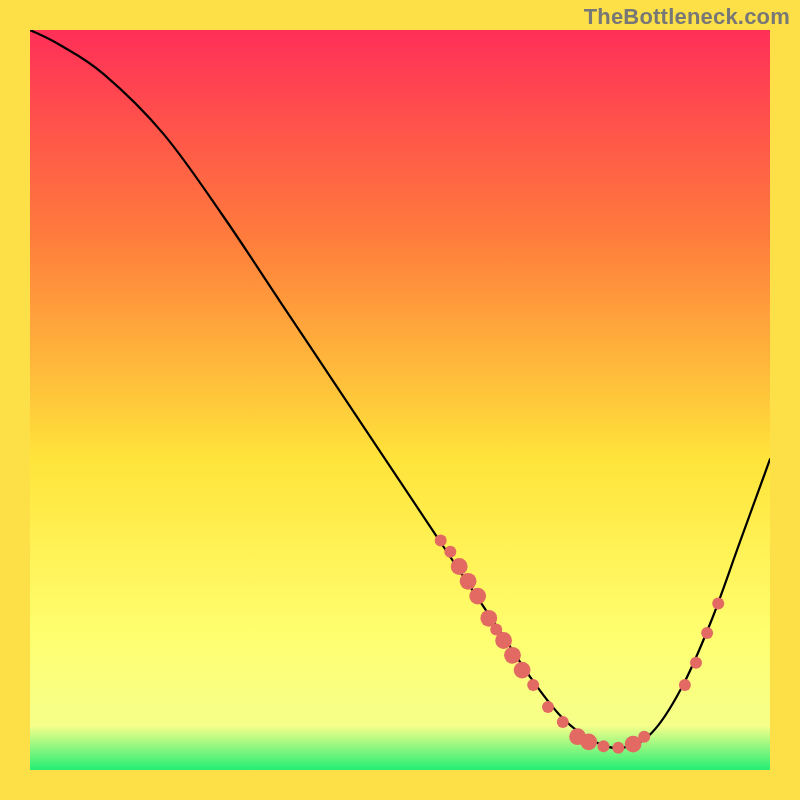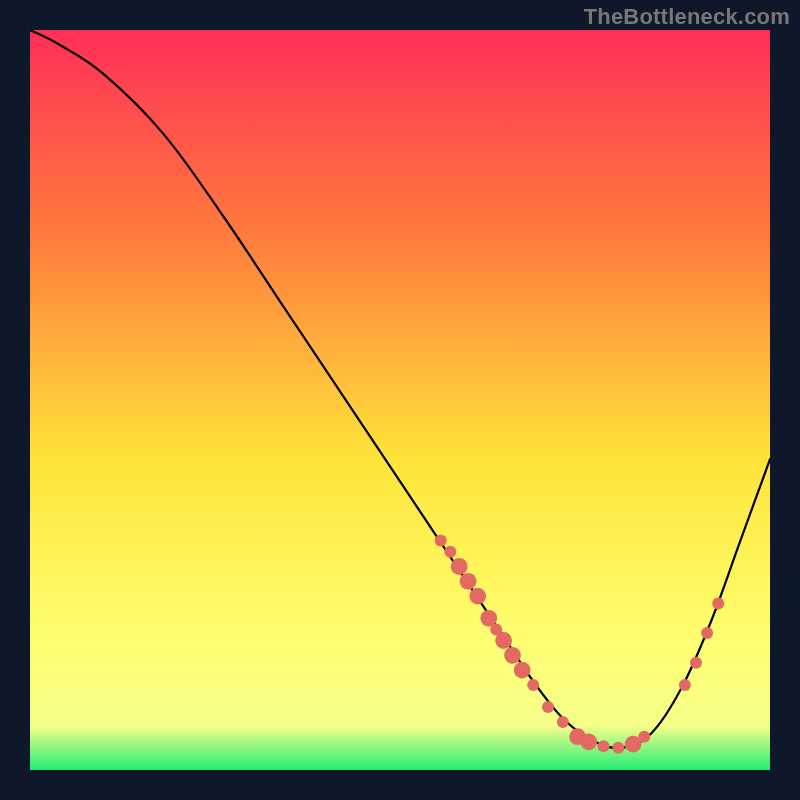--- a/index.html
+++ b/index.html
@@ -8,21 +8,21 @@
     width: 800px;
     height: 800px;
     background: #000000;
     overflow: hidden;
     font-family: Arial, Helvetica, sans-serif;
   }
   .frame {
     position: relative;
     width: 800px;
     height: 800px;
-    background: #0f172a;
+    background: #fde047;
   }
   .attribution {
     position: absolute;
     top: 4px;
     right: 10px;
     color: #777777;
     font-size: 22px;
     font-weight: bold;
     letter-spacing: 0.2px;
     z-index: 5;

